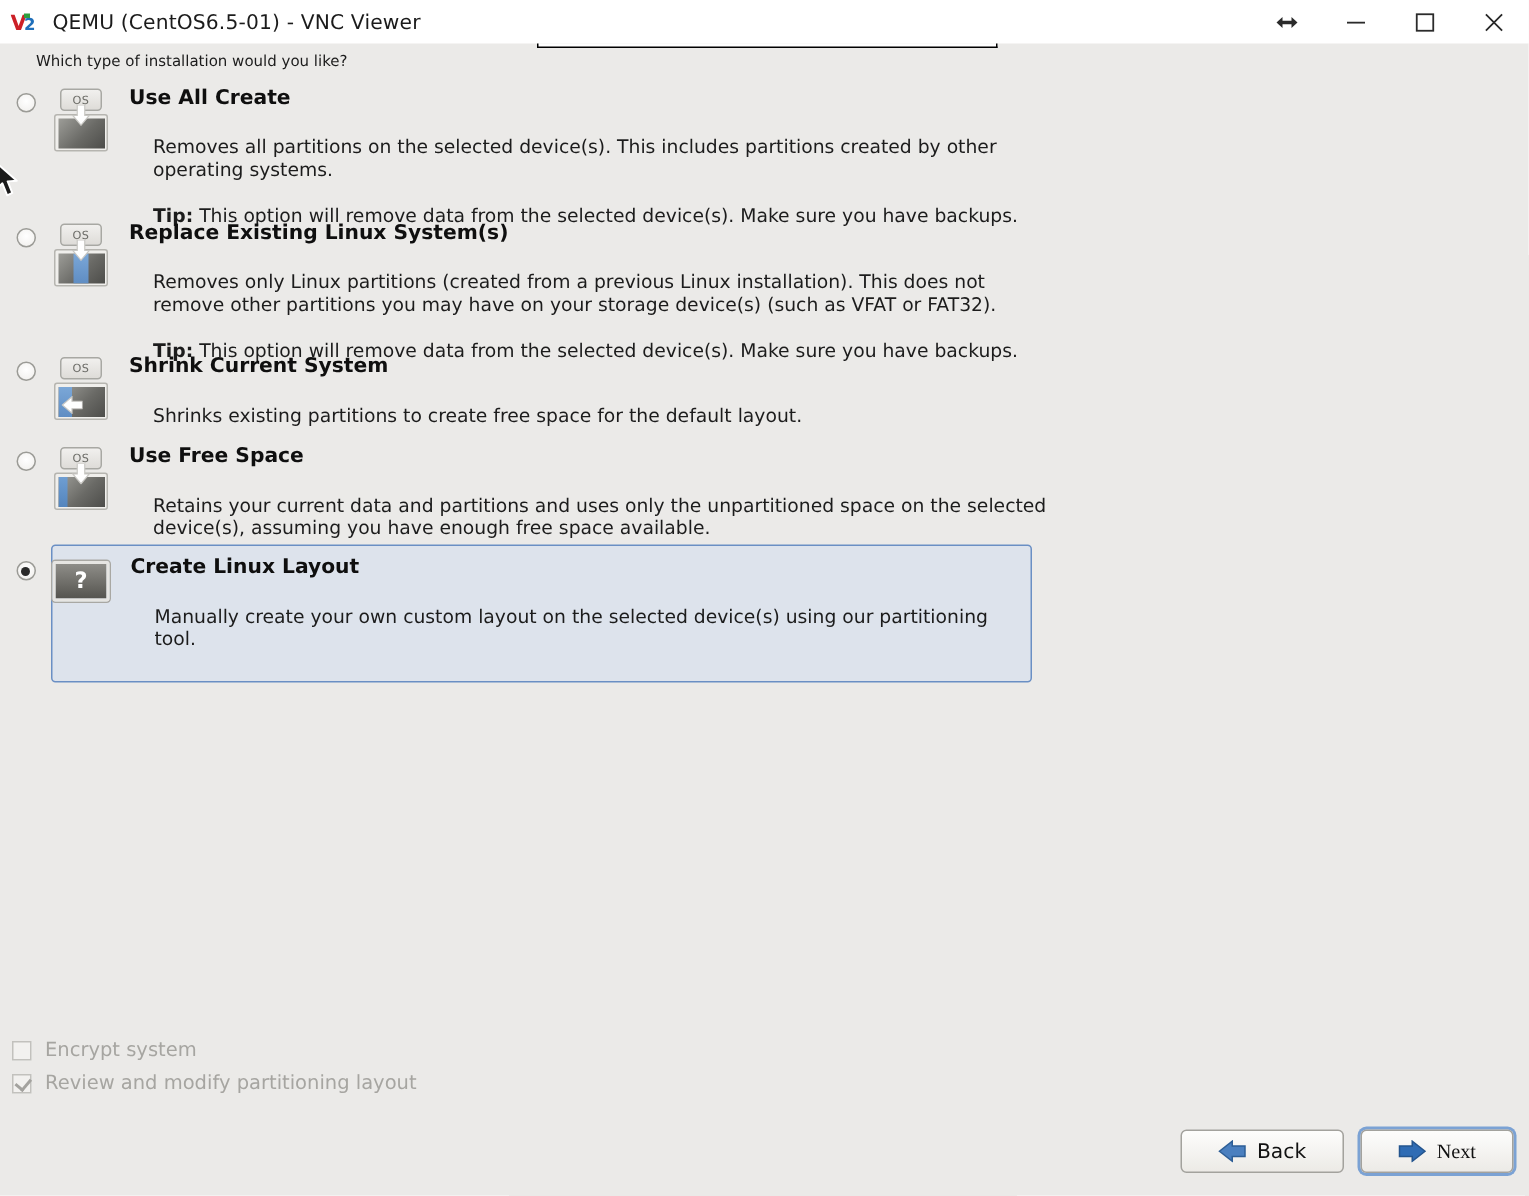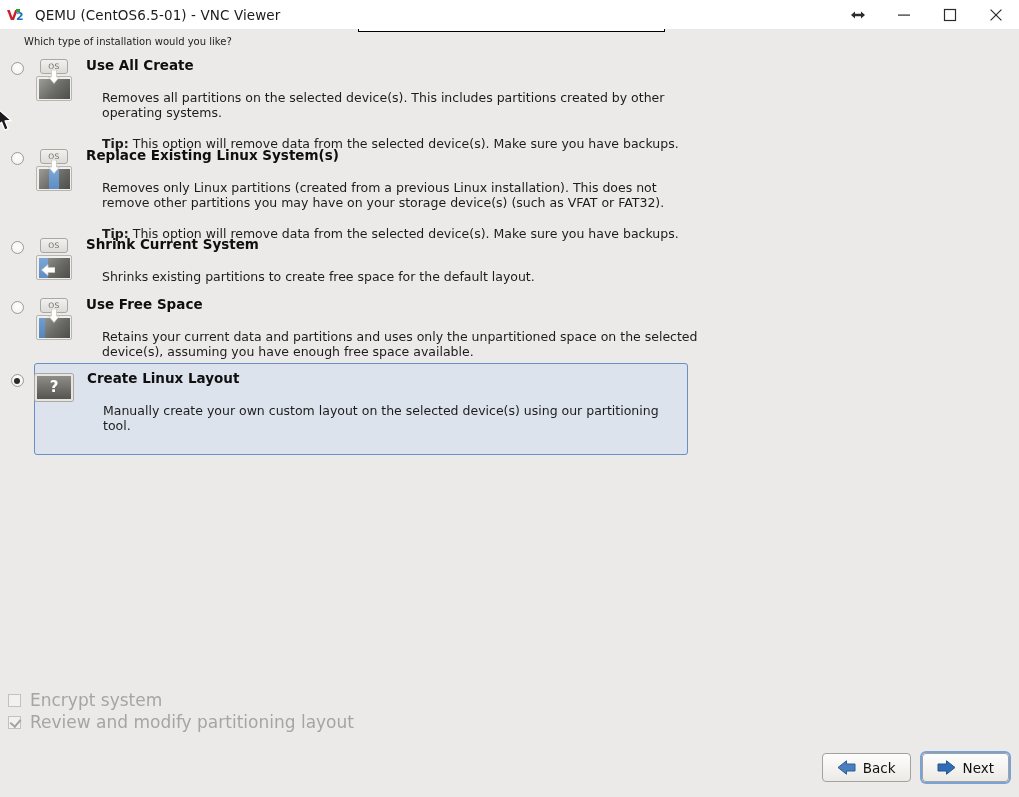--- a/index.html
+++ b/index.html
@@ -286,21 +286,21 @@
   .chk.checked::after {
     content: "";
     position: absolute;
     left: 3px; top: 0px;
     width: 5px; height: 8px;
     border: solid #a3a29e;
     border-width: 0 2px 2px 0;
     transform: rotate(40deg);
   }
   .chk-label {
-    font-size: 17px;
+    font-size: 13px;
     color: #a6a5a1;
     white-space: nowrap;
   }
 
   
   #footer-buttons {
     position: absolute;
     right: 10px;
     top: 724px;
     display: flex;
@@ -309,28 +309,29 @@
   .btn {
     height: 29px;
     min-width: 79px;
     border: 1px solid #a3a29d;
     border-radius: 4px;
     background: linear-gradient(#fdfdfc, #eceae6);
     display: flex;
     align-items: center;
     justify-content: center;
     gap: 7px;
-    padding: 0 14px;
+    padding: 0 24px;
     box-sizing: border-box;
     font-size: 13.5px;
     color: #111111;
     cursor: default;
   }
   .btn.focused {
     box-shadow: 0 0 0 2px #7ba2d4;
+    font-family: Liberation Serif, serif;
   }
   .btn svg { display: block; flex: 0 0 auto; }
   .btn-label { white-space: nowrap; }
 
   
   #cursor {
     position: absolute;
     left: -4px;
     top: 78px;
     width: 18px;

